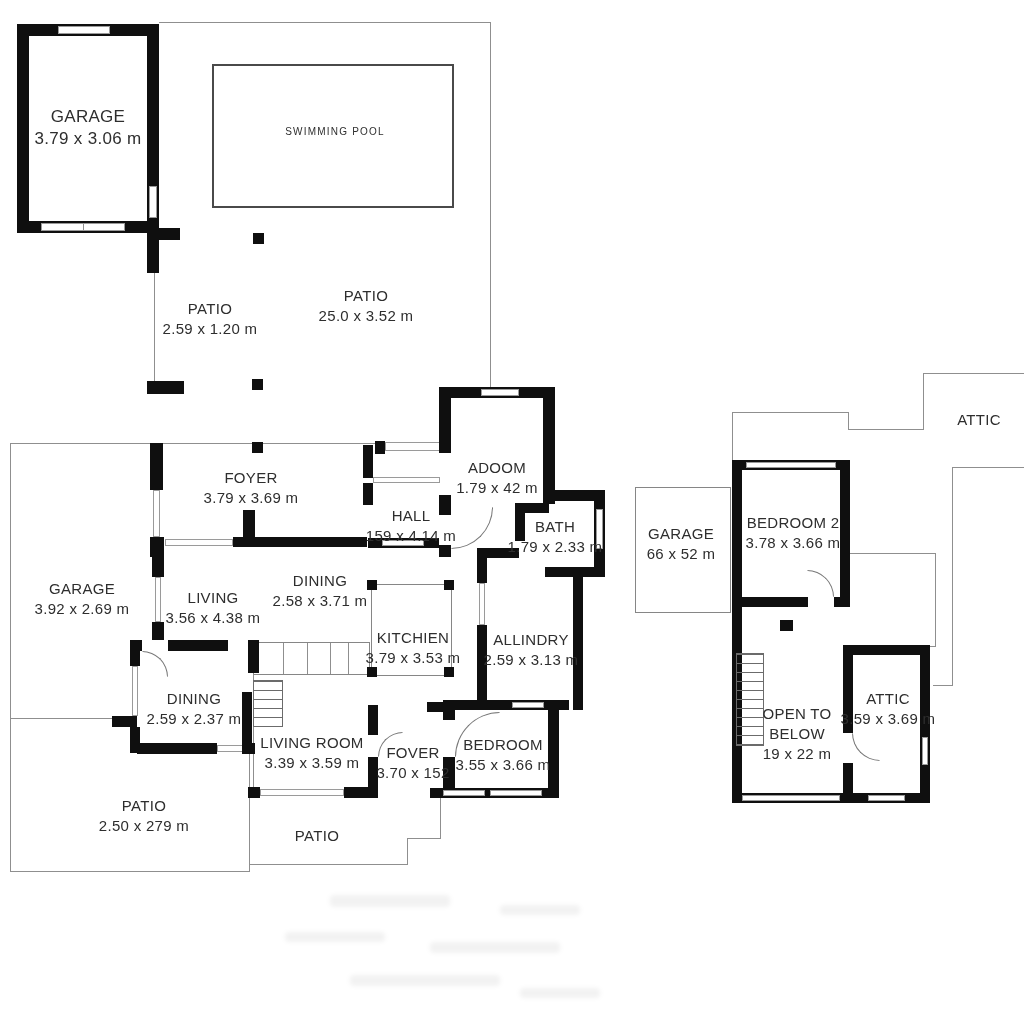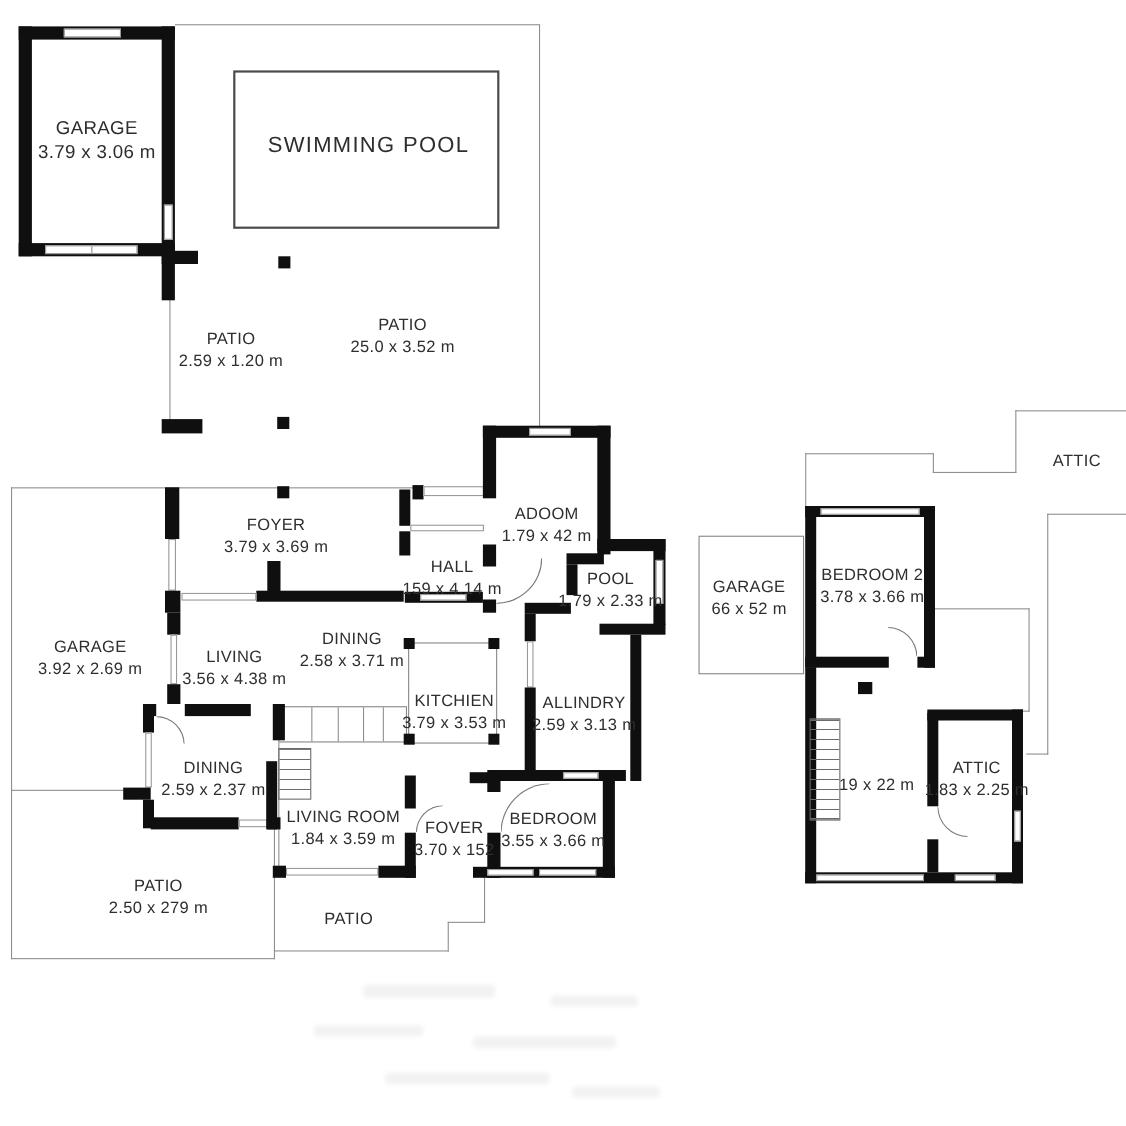--- a/index.html
+++ b/index.html
@@ -12,21 +12,21 @@
   .box{position:absolute;border:1px solid #868686;box-sizing:border-box;}
   .pool{border:2px solid #4a4a4a;}
   .stairs{position:absolute;border:1px solid #6b6b6b;box-sizing:border-box;
           background:repeating-linear-gradient(180deg,#6b6b6b 0 1px,transparent 1px 9px);}
   .arc{position:absolute;border:1px solid #777;border-color:#777 transparent transparent #777;
        border-radius:100% 0 0 0;box-sizing:border-box;background:transparent;}
   .lbl{position:absolute;transform:translateX(-50%);text-align:center;color:#2e2e2e;
        font-size:15px;line-height:20px;white-space:nowrap;letter-spacing:.3px;}
   .lbl .nm,.lbl .dm{display:block;}
   .lbl-lg{font-size:17px;line-height:22px;}
-  .lbl-pool{letter-spacing:1.2px;font-size:20px;}
+  .lbl-pool{letter-spacing:1.2px;font-size:10px;}
   .lbl-wrap{white-space:normal;width:112px;}
   .smudge{position:absolute;background:rgba(0,0,0,.05);filter:blur(2px);border-radius:4px;}
 </style>
 </head>
 <body>
 
 <div class="plan">
 
   <div class="tl" style="left:159px;top:22px;width:331px;height:1px"></div>
   <div class="tl" style="left:490px;top:22px;width:1px;height:366px"></div>
@@ -205,21 +205,21 @@
   </div>
   <div class="lbl" style="left:411px;top:506px">
     <span class="nm">HALL</span>
     <span class="dm">159 x 4.14 m</span>
   </div>
   <div class="lbl" style="left:497px;top:458px">
     <span class="nm">ADOOM</span>
     <span class="dm">1.79 x 42 m</span>
   </div>
   <div class="lbl" style="left:555px;top:517px">
-    <span class="nm">POOL</span>
+    <span class="nm">BATH</span>
     <span class="dm">1.79 x 2.33 m</span>
   </div>
   <div class="lbl" style="left:82px;top:579px">
     <span class="nm">GARAGE</span>
     <span class="dm">3.92 x 2.69 m</span>
   </div>
   <div class="lbl" style="left:213px;top:588px">
     <span class="nm">LIVING</span>
     <span class="dm">3.56 x 4.38 m</span>
   </div>
@@ -234,21 +234,21 @@
   <div class="lbl" style="left:531px;top:630px">
     <span class="nm">ALLINDRY</span>
     <span class="dm">2.59 x 3.13 m</span>
   </div>
   <div class="lbl" style="left:194px;top:689px">
     <span class="nm">DINING</span>
     <span class="dm">2.59 x 2.37 m</span>
   </div>
   <div class="lbl" style="left:312px;top:733px">
     <span class="nm">LIVING ROOM</span>
-    <span class="dm">1.84 x 3.59 m</span>
+    <span class="dm">3.39 x 3.59 m</span>
   </div>
   <div class="lbl" style="left:413px;top:743px">
     <span class="nm">FOVER</span>
     <span class="dm">3.70 x 152</span>
   </div>
   <div class="lbl" style="left:503px;top:735px">
     <span class="nm">BEDROOM</span>
     <span class="dm">3.55 x 3.66 m</span>
   </div>
   <div class="lbl" style="left:144px;top:796px">
@@ -263,20 +263,21 @@
   </div>
   <div class="lbl" style="left:681px;top:524px">
     <span class="nm">GARAGE</span>
     <span class="dm">66 x 52 m</span>
   </div>
   <div class="lbl" style="left:793px;top:513px">
     <span class="nm">BEDROOM 2</span>
     <span class="dm">3.78 x 3.66 m</span>
   </div>
   <div class="lbl lbl-wrap" style="left:797px;top:704px">
+    <span class="nm">OPEN TO BELOW</span>
     <span class="dm">19 x 22 m</span>
   </div>
   <div class="lbl" style="left:888px;top:689px">
     <span class="nm">ATTIC</span>
-    <span class="dm">1.83 x 2.25 m</span>
+    <span class="dm">3.59 x 3.69 m</span>
   </div>
 
 </div>
 
 </body></html>

